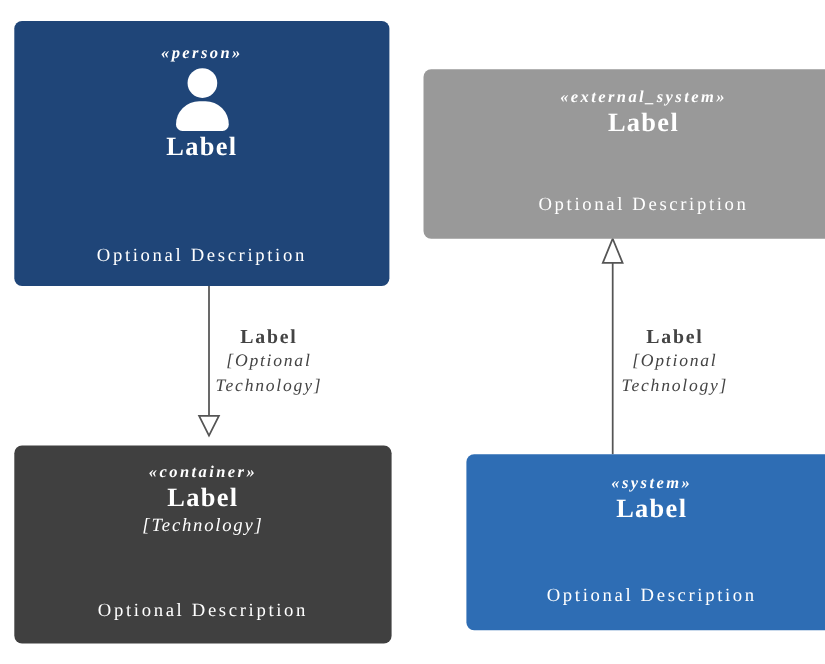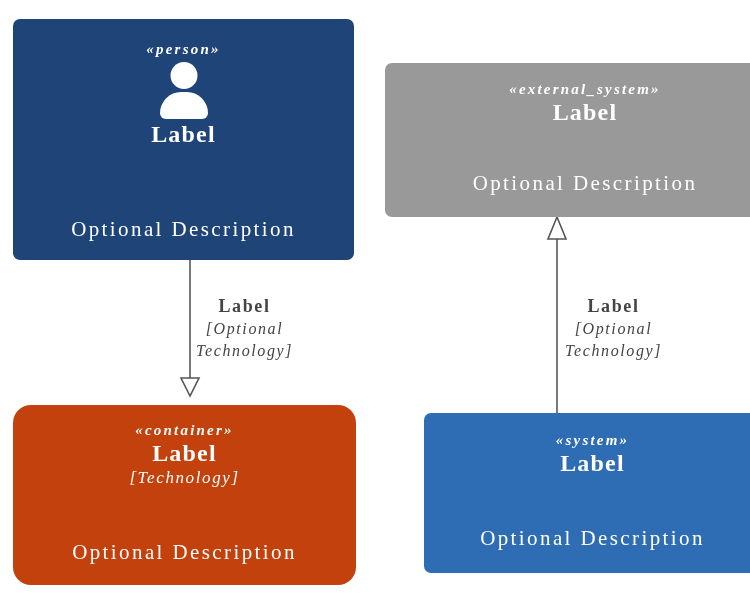--- a/index.html
+++ b/index.html
@@ -53,21 +53,21 @@
   }
   .node-tech {
     font-style: italic;
     font-weight: 400;
     font-size: 17px;
     letter-spacing: 1.6px;
     line-height: 1.2;
     white-space: nowrap;
   }
   .node-desc {
-    font-size: 21px;
+    font-size: 17px;
     letter-spacing: 2.4px;
     line-height: 1.2;
     white-space: nowrap;
   }
 
   
   .person-icon {
     position: relative;
     width: 56px;
     height: 56px;
@@ -199,21 +199,21 @@
     <div class="node-top">
       <div class="stereotype">«external_system»</div>
       <div class="node-label">Label</div>
     </div>
     <div class="spacer-desc"></div>
     <div class="desc-wrap">
       <div class="node-desc">Optional Description</div>
     </div>
   </div>
 
-  <div class="node" id="node-container" style="background:#c2410c;border-radius:18px;">
+  <div class="node" id="node-container" style="background:#404040;">
     <div class="node-top">
       <div class="stereotype">«container»</div>
       <div class="node-label">Label</div>
       <div class="node-tech">[Technology]</div>
     </div>
     <div class="spacer-desc"></div>
     <div class="desc-wrap">
       <div class="node-desc">Optional Description</div>
     </div>
   </div>

